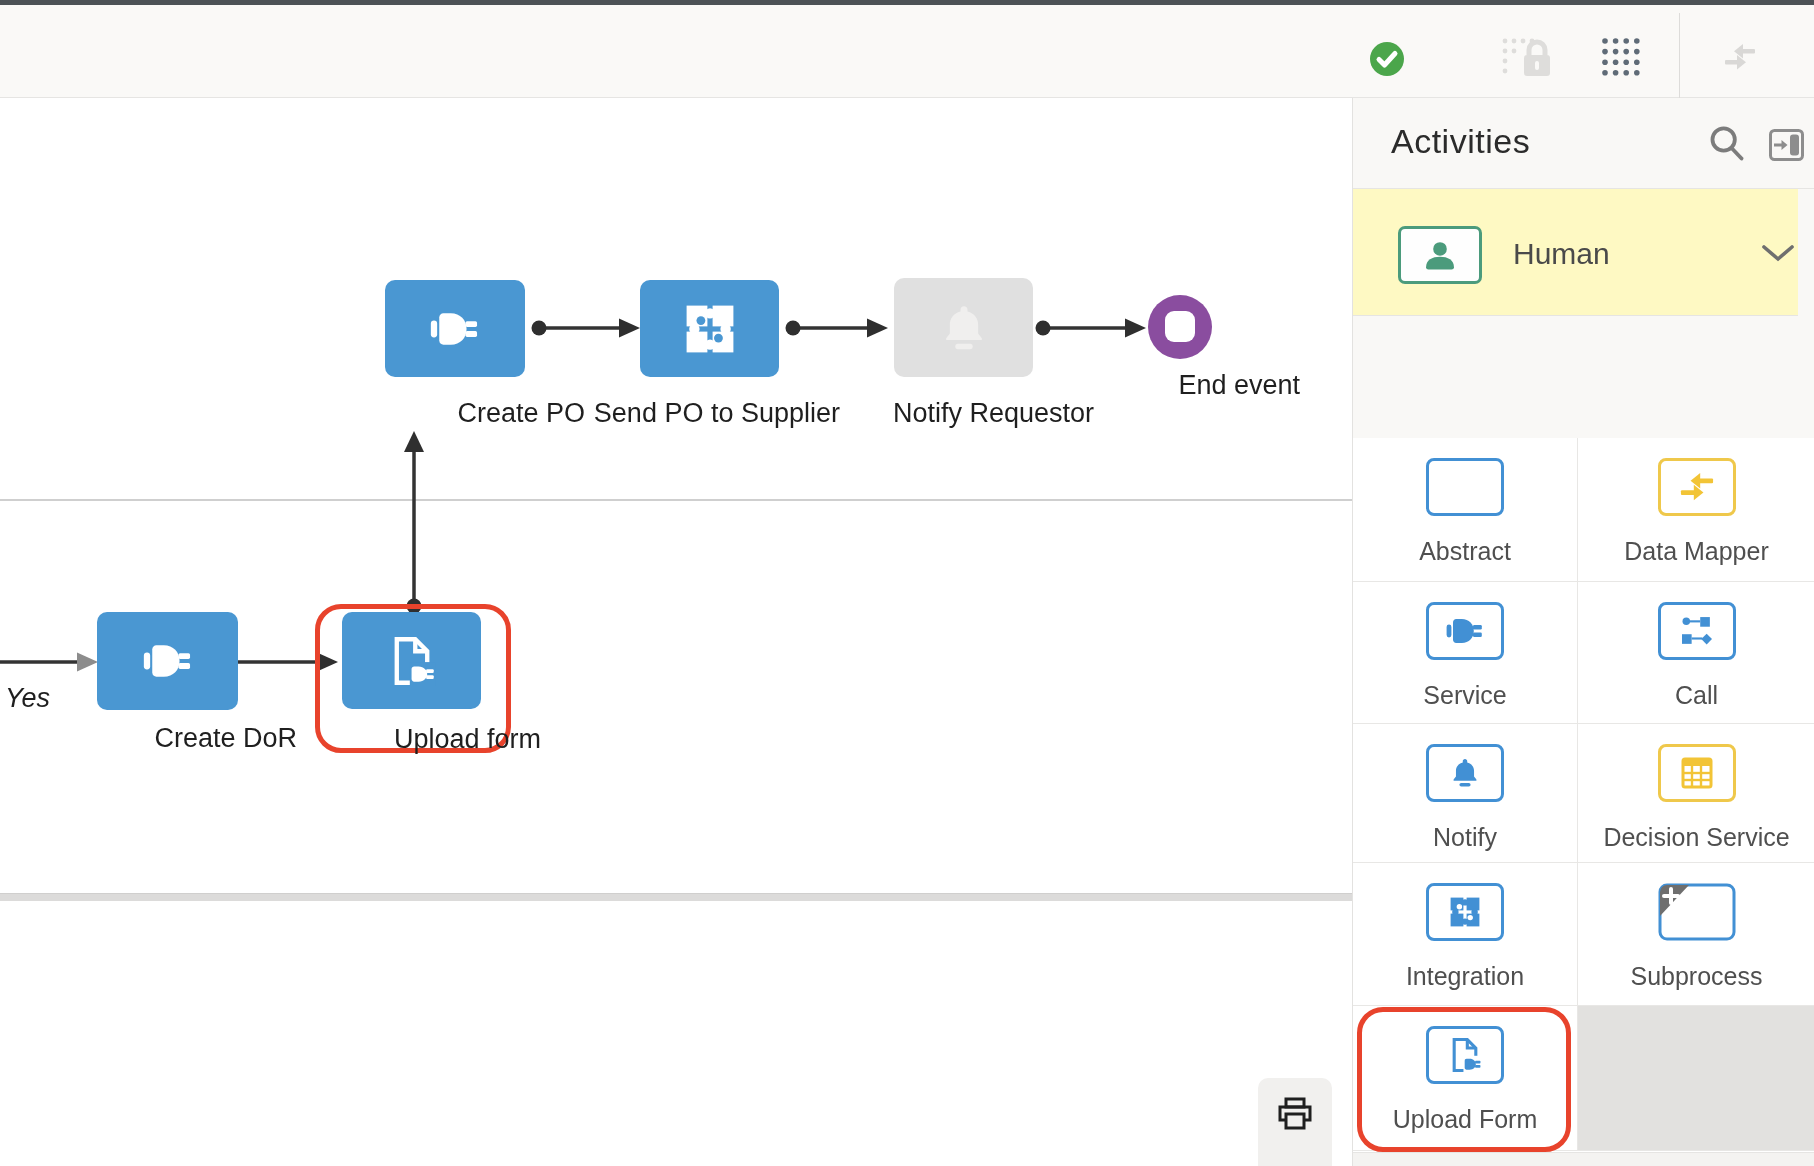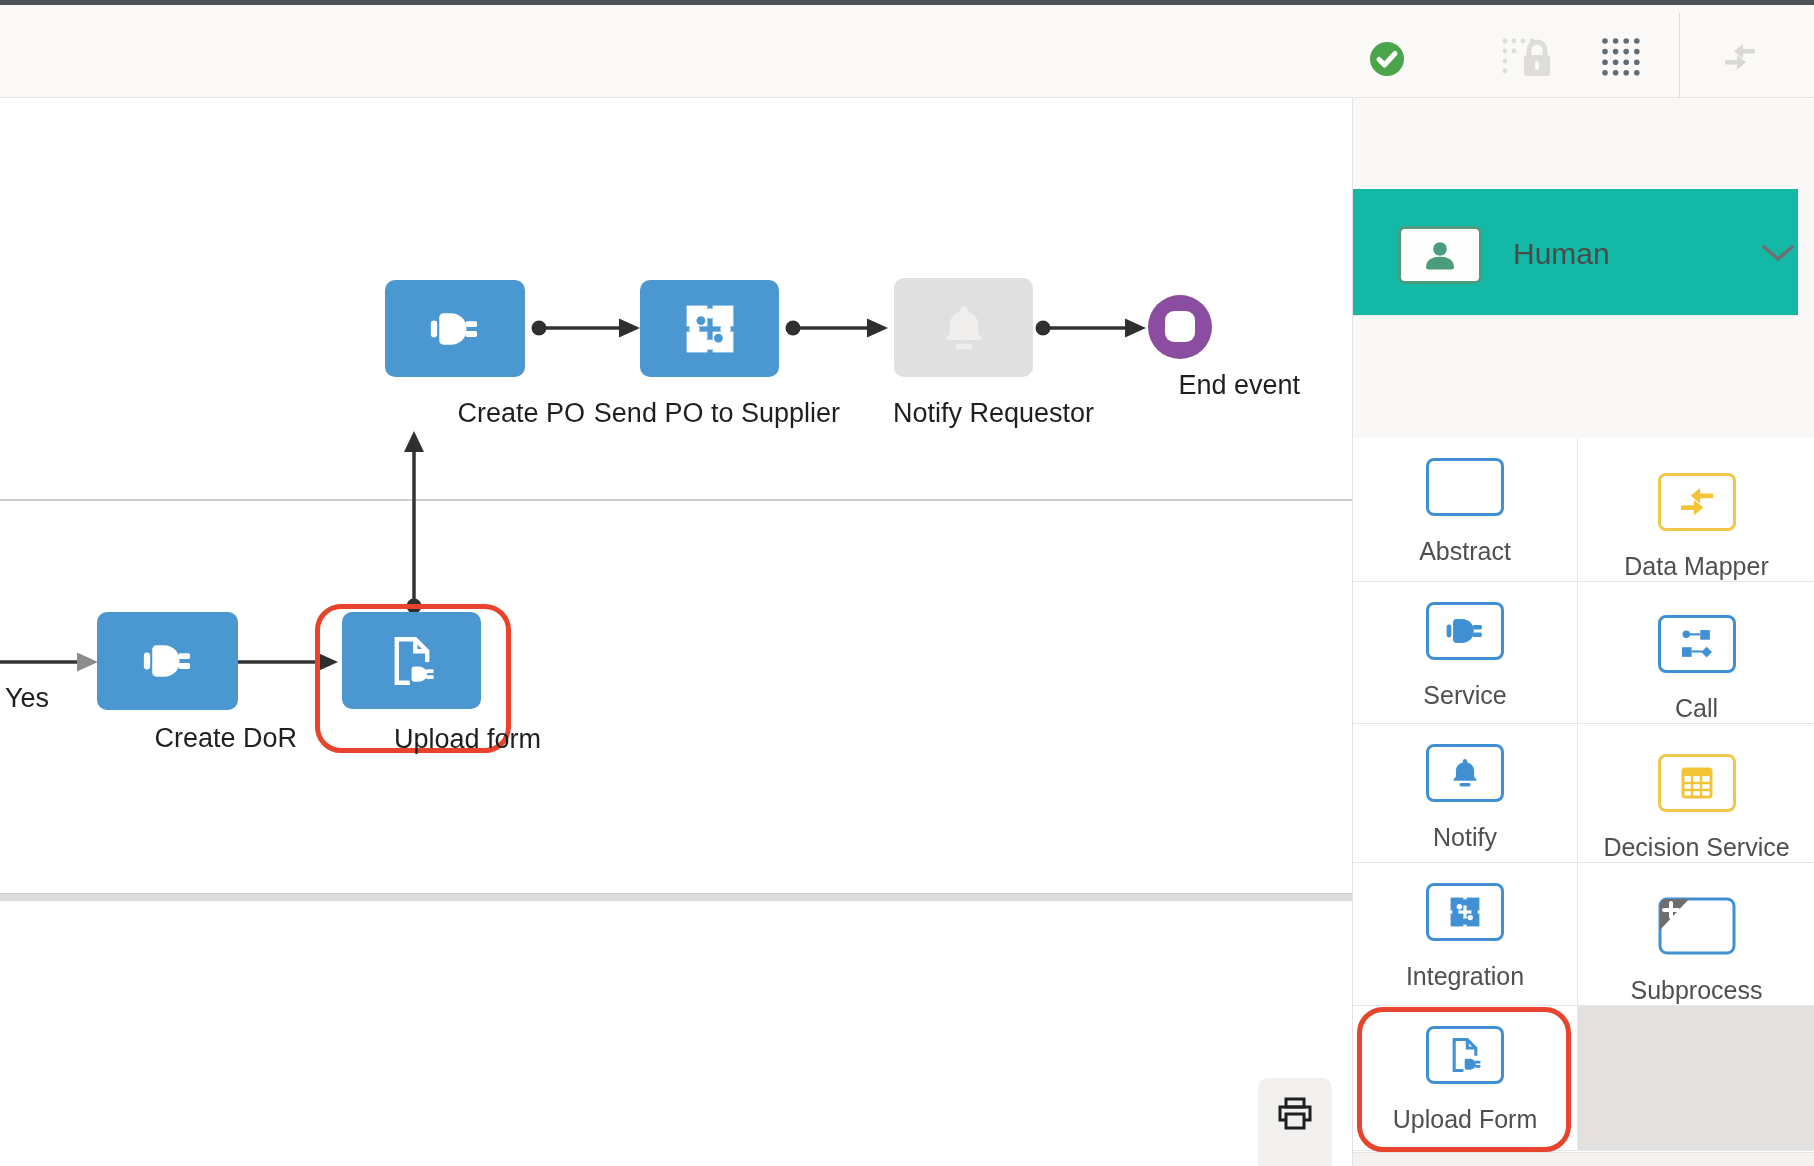--- a/index.html
+++ b/index.html
@@ -18,41 +18,41 @@
   #canvas { left:0; top:98px; width:1352px; height:1068px; background:#ffffff; overflow:hidden; }
   .lane-line { left:0; top:401px; width:1352px; height:2px; background:#cfcfcf; }
   .lane-band { left:0; top:795px; width:1352px; height:8px; background:#dcdbda; border-top:1px solid #d0cfce;}
   .node { position:absolute; border-radius:10px; background:#4a97d2;
     display:flex; align-items:center; justify-content:center; }
   .node.gray { background:#e0e0e0; }
   .node-label { position:absolute; font-size:27px; color:#1f1f1f; text-align:right; white-space:nowrap; }
   #red-outline-canvas { left:315px; top:506px; width:196px; height:149px;
     border:5px solid #e8432c; border-radius:26px; }
   #end-event { left:1148px; top:197px; width:64px; height:64px; }
-  #yes-label { left:5px; top:585px; font-size:27px; color:#1f1f1f; }
+  #yes-label { left:5px; top:585px; font-size:27px; color:#1f1f1f;font-style:italic; }
   #print-btn { left:1258px; top:980px; width:74px; height:88px; background:#f1f0ee;
     border-radius:10px 10px 0 0; display:flex; align-items:flex-start; justify-content:center; }
 
   
   #panel { left:1352px; top:98px; width:462px; height:1068px; background:#f9f8f6;
     border-left:1px solid #e3e2e0; }
   #panel-header { left:0; top:0; width:462px; height:91px; border-bottom:1px solid #e6e5e3;
     background:#f9f8f6; }
   #panel-title { left:38px; top:24px; font-size:34px; color:#2b2b2b; letter-spacing:0.5px; }
-  .section-row { position:absolute; left:0; width:445px; background:#14b8a6;
+  .section-row { position:absolute; left:0; width:445px; background:#fef9c3;
     border-bottom:1px solid #e6e5e3; }
   .section-iconbox { position:absolute; left:45px; width:84px; height:58px; background:#fefefe;
     border-radius:7px; display:flex; align-items:center; justify-content:center; }
   .section-label { position:absolute; left:160px; font-size:30px; color:#4a4a4a; }
   .section-chevron { position:absolute; left:408px; }
 
   #grid { left:0; top:340px; width:462px; height:714px; background:#fff; }
   .cell { position:absolute; background:#fff; border-right:1px solid #e8e7e5;
     border-bottom:1px solid #e8e7e5; display:flex; flex-direction:column; align-items:center; }
-  .cell.col2 { border-right:none;justify-content:flex-end; }
+  .cell.col2 { border-right:none; }
   .cell.filler { background:#e2e1df; }
   .icon-box { width:78px; height:58px; border:3px solid #4290d4; border-radius:8px;
     background:#fff; display:flex; align-items:center; justify-content:center; margin-top:20px; }
   .icon-box.yellow { border-color:#efc84b; }
   .cell-label { margin-top:21px; font-size:25px; color:#4f4f4f; white-space:nowrap; }
   #red-outline-panel { left:4px; top:909px; width:214px; height:145px;
     border:5px solid #e8432c; border-radius:26px; }
   #panel-bottom-strip { left:0; top:1054px; width:462px; height:14px; background:#f4f3f1;
     border-top:1px solid #e6e5e3; }
 </style>
@@ -230,20 +230,33 @@
           <rect x="9" y="2" width="18" height="8"></rect>
           <rect x="3" y="10" width="30" height="13"></rect>
           <rect x="9" y="17" width="18" height="14" fill="#f1f0ee"></rect>
         </g>
       </svg>
     </div>
   </div>
 
   <div id="panel" class="abs">
 
+    <div id="panel-header" class="abs">
+      <div id="panel-title" class="abs">Activities</div>
+      <svg class="abs" style="left:355px;top:27px" width="38" height="38" viewBox="0 0 34 34">
+        <circle cx="14" cy="13" r="10" fill="none" stroke="#7c7c7c" stroke-width="3.4"></circle>
+        <line x1="21.5" y1="21" x2="30" y2="30" stroke="#7c7c7c" stroke-width="3.4" stroke-linecap="round"></line>
+      </svg>
+      <svg class="abs" style="left:416px;top:31px" width="35" height="32" viewBox="0 0 35 32">
+        <rect x="1.5" y="1.5" width="32" height="29" rx="4" fill="none" stroke="#8d8d8d" stroke-width="3"></rect>
+        <rect x="21" y="5.5" width="9" height="21" rx="3" fill="#8d8d8d"></rect>
+        <line x1="5" y1="16" x2="15" y2="16" stroke="#8d8d8d" stroke-width="3"></line>
+        <path d="M18.5 16 l-6 -5 v10 z" fill="#8d8d8d"></path>
+      </svg>
+    </div>
 
     <div class="section-row" style="top:91px;height:127px">
       <div class="section-iconbox" style="top:37px;border:3px solid #4b9b7c">
         <svg width="34" height="32" viewBox="0 0 28 26">
           <circle cx="14" cy="8" r="5.6" fill="#4b9b7c"></circle>
           <path d="M2.5 23 c0-6 5-8.6 11.5-8.6 s11.5 2.6 11.5 8.6 q0 2 -2 2 h-19 q-2 0 -2-2 z" fill="#4b9b7c"></path>
         </svg>
       </div>
       <div class="section-label" style="top:48px">Human</div>
       <svg class="section-chevron" style="top:54px" width="34" height="20" viewBox="0 0 34 20">

